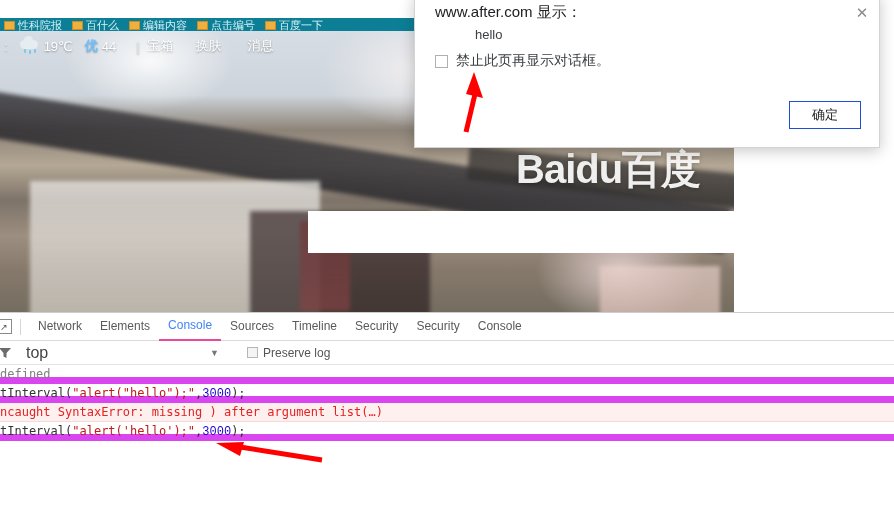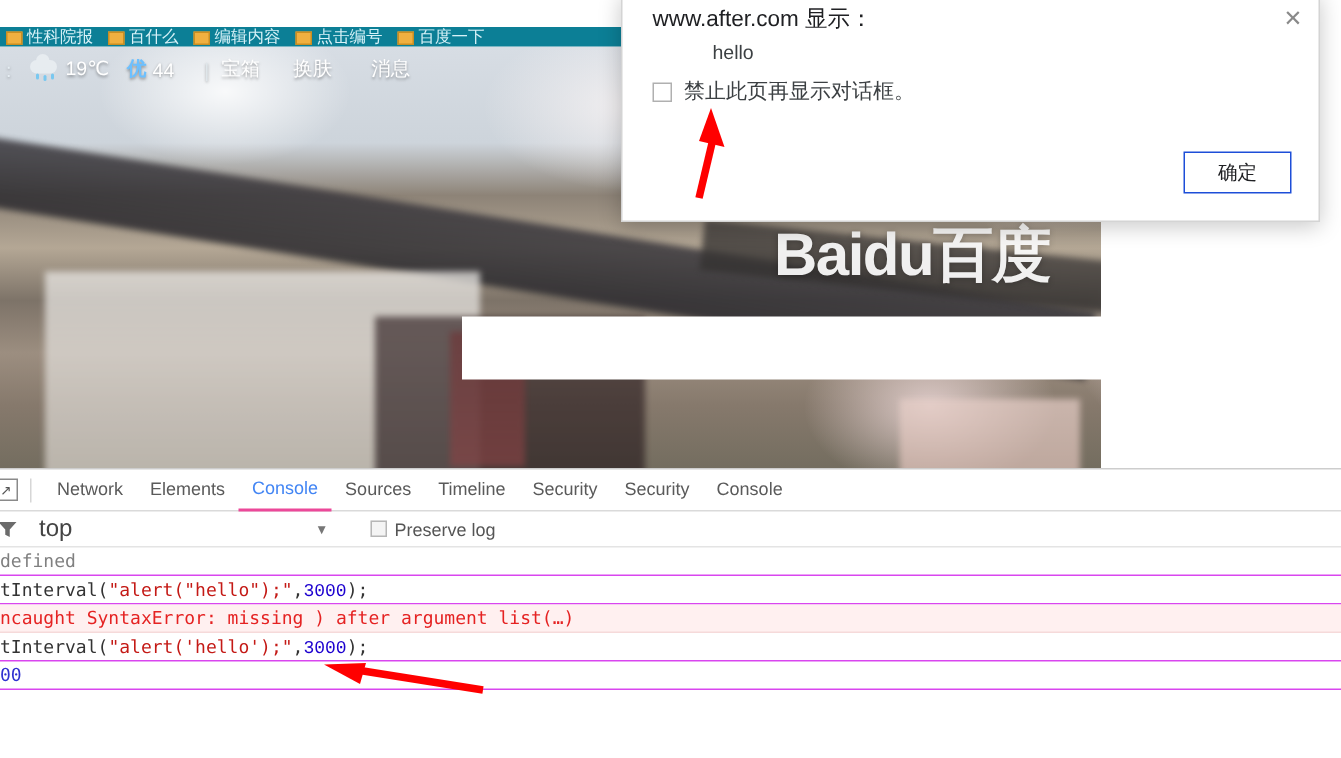--- a/index.html
+++ b/index.html
@@ -125,21 +125,21 @@
   #context-select { font-size:16px; color:#444; margin-left:14px; cursor:pointer; }
   #context-caret { position:absolute; left:210px; font-size:9px; color:#777; cursor:pointer; }
   #preserve-wrap { position:absolute; left:216px; display:flex; align-items:center;
     gap:5px; cursor:pointer;margin-left:31px; }
   #preserve-box { width:11px; height:11px; border:1px solid #b6b6b6; background:#f4f4f4; }
   #preserve-label { font-size:12px; color:#555; }
 
   #console-log { position:relative; }
   .log-line { position:relative; height:19px; line-height:19px;
     font-family:"DejaVu Sans Mono","Liberation Mono",monospace; font-size:12px;
-    border-bottom:1px solid #d946ef; padding-left:0; white-space:nowrap; }
+    border-bottom:7px solid #d946ef; padding-left:0; white-space:nowrap; }
   .log-line.result { color:#808080; }
   .log-line.input  { color:#333; }
   .log-line.error  { color:#e52222; background:#fff0f0; border-bottom:1px solid #f6dada; }
   .log-line.value  { color:#3030d0; }
   .tok-str { color:#c41a16; }
   .tok-num { color:#1c00cf;font-family:Liberation Mono, monospace; }
 
   
   .arrow { position:absolute; z-index:60; pointer-events:none; }
 </style>
@@ -261,21 +261,20 @@
     <div class="log-line input">
       <span class="tok-plain">tInterval(</span><span class="tok-str">"alert("hello");"</span><span class="tok-plain">,</span><span class="tok-num">3000</span><span class="tok-plain">);</span>
     </div>
 
     <div class="log-line error">ncaught SyntaxError: missing ) after argument list(…)</div>
 
     <div class="log-line input">
       <span class="tok-plain">tInterval(</span><span class="tok-str">"alert('hello');"</span><span class="tok-plain">,</span><span class="tok-num">3000</span><span class="tok-plain">);</span>
     </div>
 
-    <div class="log-line value">00</div>
   </div>
 </div>
 
 <svg class="arrow" style="left:448px; top:72px;" width="40" height="62" viewBox="0 0 40 62">
   <path d="M18 60 L27 22" stroke="#ff0000" stroke-width="5" fill="none"></path>
   <path d="M26 0 L35 26 L18 22 Z" fill="#ff0000"></path>
 </svg>
 
 <svg class="arrow" style="left:214px; top:440px;" width="112" height="24" viewBox="0 0 112 24">
   <path d="M108 20 L26 7" stroke="#ff0000" stroke-width="5" fill="none"></path>

